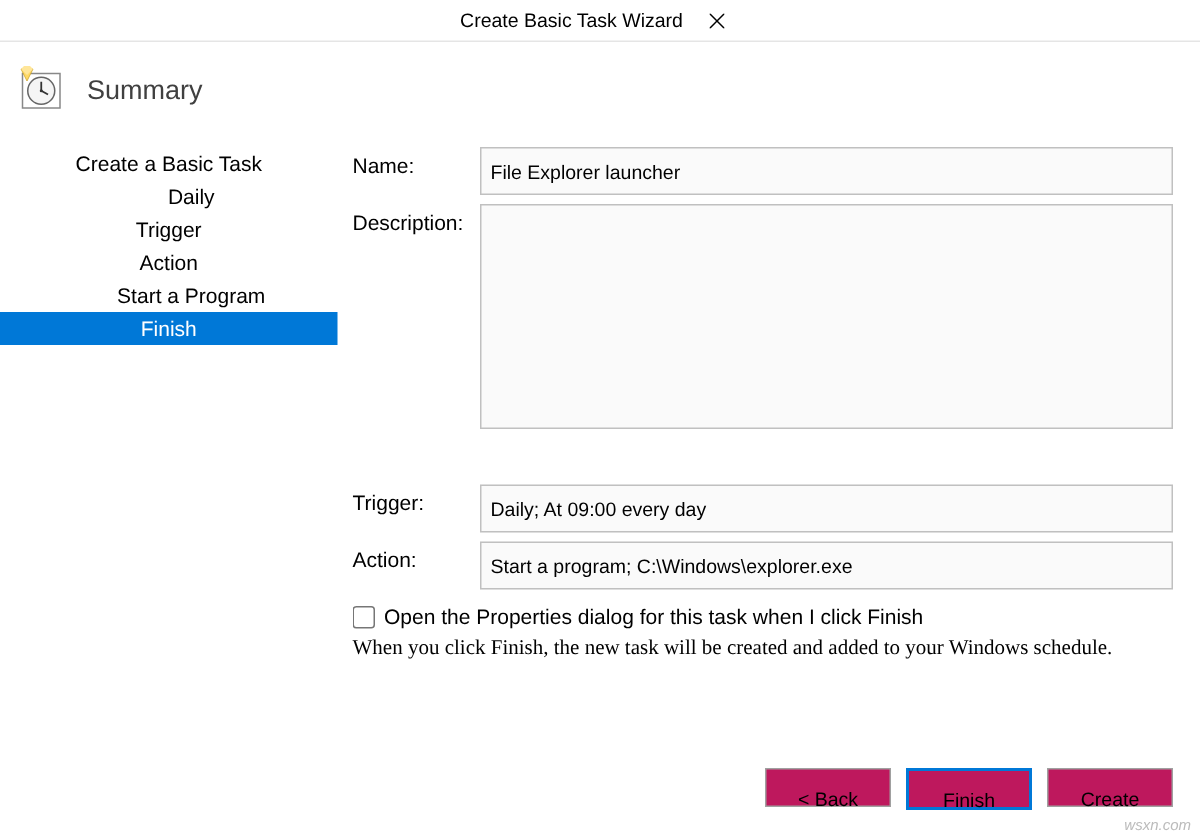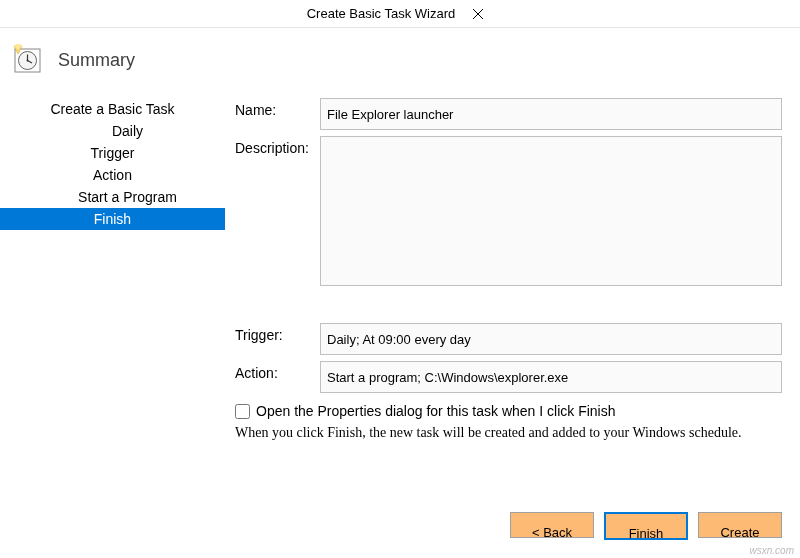--- a/index.html
+++ b/index.html
@@ -126,21 +126,21 @@
       position: absolute;
       bottom: 18px;
       right: 18px;
       display: flex;
       gap: 10px;
     }
     .btn {
       min-width: 84px;
       height: 26px;
       border: 1px solid #a0a0a0;
-      background: #fdba74;
+      background: #be185d;
       font-family: inherit;
       font-size: 13px;
       cursor: pointer;
       padding: 12px 10px;
     }
     .btn.default {
       border: 2px solid #0078d7;
     }
     .watermark {
       position: absolute;

